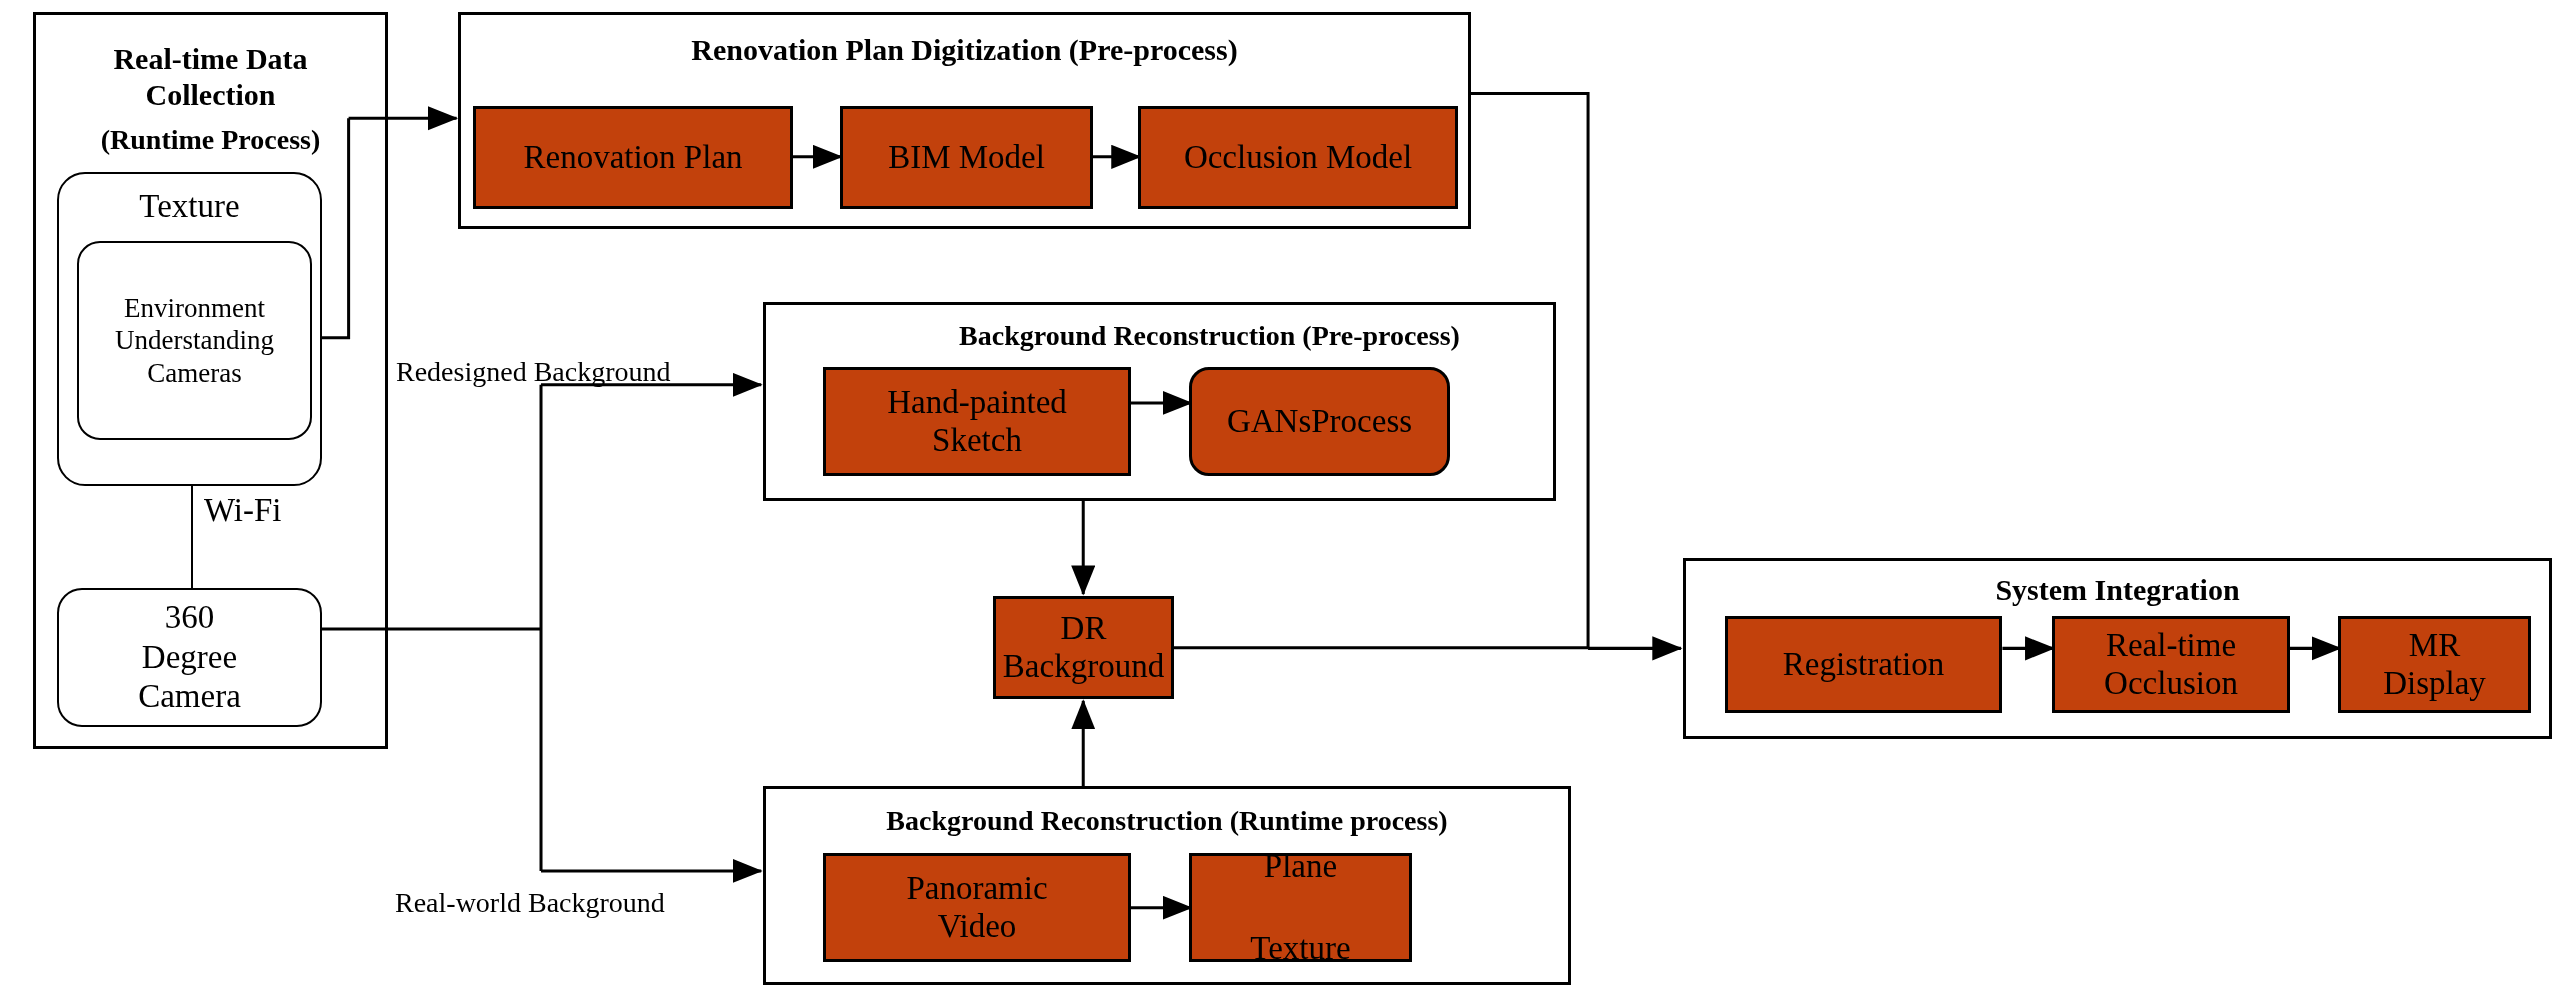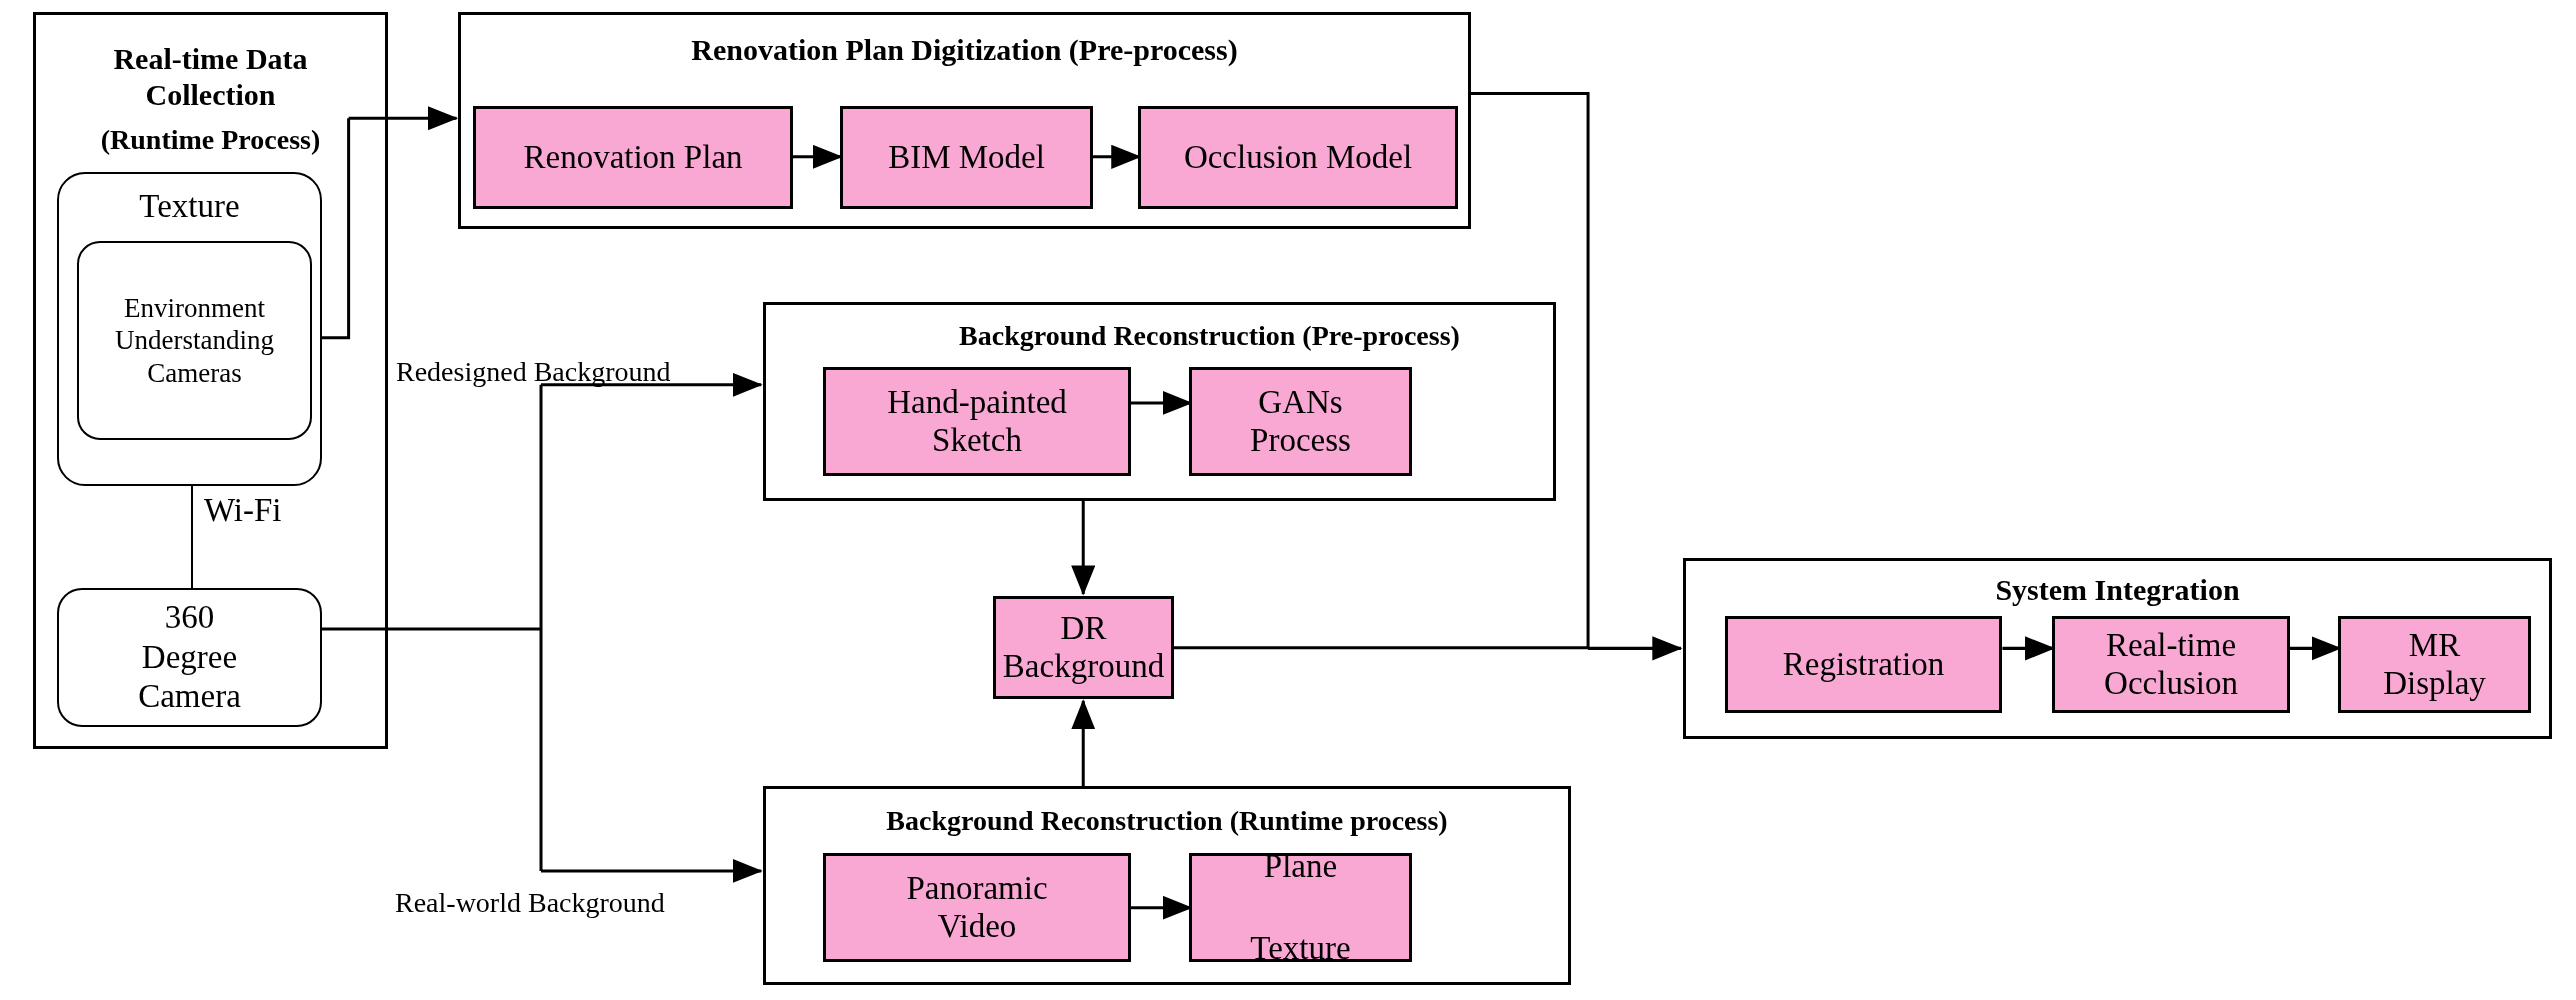--- a/index.html
+++ b/index.html
@@ -4,21 +4,21 @@
 <style>
   html,body{margin:0;padding:0;background:#ffffff;}
   body{font-family:"Liberation Serif","DejaVu Serif",serif;}
   #stage{position:relative;width:2576px;height:1000px;background:#fff;overflow:hidden;}
   svg#wires{position:absolute;left:0;top:0;width:2576px;height:1000px;pointer-events:none;}
 
   .panel{position:absolute;border:3px solid #000;background:transparent;box-sizing:border-box;}
   .panel-title{position:absolute;font-weight:bold;text-align:center;color:#000;white-space:nowrap;}
 
   .box{position:absolute;border:3px solid #000;box-sizing:border-box;display:flex;align-items:center;
-       justify-content:center;text-align:center;background:#f9a8d4;color:#000;line-height:1.15;}
+       justify-content:center;text-align:center;background:#c2410c;color:#000;line-height:1.15;}
   .rbox{position:absolute;border:2.4px solid #000;border-radius:28px;box-sizing:border-box;display:flex;
         align-items:center;justify-content:center;text-align:center;background:#fff;color:#000;line-height:1.2;}
 
   .edge-label{position:absolute;color:#000;white-space:nowrap;}
   .plain{position:absolute;color:#000;white-space:nowrap;}
 
   .t-lg{font-size:33px;}
   .t-md{font-size:28px;}
   .t-sm{font-size:27px;text-align:right;}
   .t-title{font-size:30px;}
@@ -102,21 +102,21 @@
   <div class="box t-lg" style="left:840px;top:106px;width:253px;height:103px;">BIM Model</div>
   <div class="box t-lg" style="left:1138px;top:106px;width:320px;height:103px;">Occlusion Model</div>
 
   <div class="panel" style="left:763px;top:302px;width:793px;height:199px;"></div>
   <div class="panel-title t-md" style="left:763px;top:320px;width:893px;">Background Reconstruction (Pre-process)</div>
 
   <div class="box" style="left:823px;top:367px;width:308px;height:109px;flex-direction:column;">
     <span class="t-lg">Hand-painted</span>
     <span class="t-lg">Sketch</span>
   </div>
-  <div class="box" style="left:1189px;top:367px;width:223px;height:109px;flex-direction:column;">
+  <div class="box" style="left:1189px;top:367px;width:261px;height:109px;flex-direction:row;border-radius:20px;">
     <span class="t-lg">GANs</span>
     <span class="t-lg">Process</span>
   </div>
 
   <div class="box t-lg" style="left:993px;top:596px;width:181px;height:103px;">DR Background</div>
 
   <div class="panel" style="left:763px;top:786px;width:808px;height:199px;"></div>
   <div class="panel-title t-md" style="left:763px;top:805px;width:808px;">Background Reconstruction (Runtime process)</div>
 
   <div class="box" style="left:823px;top:853px;width:308px;height:109px;flex-direction:column;">

